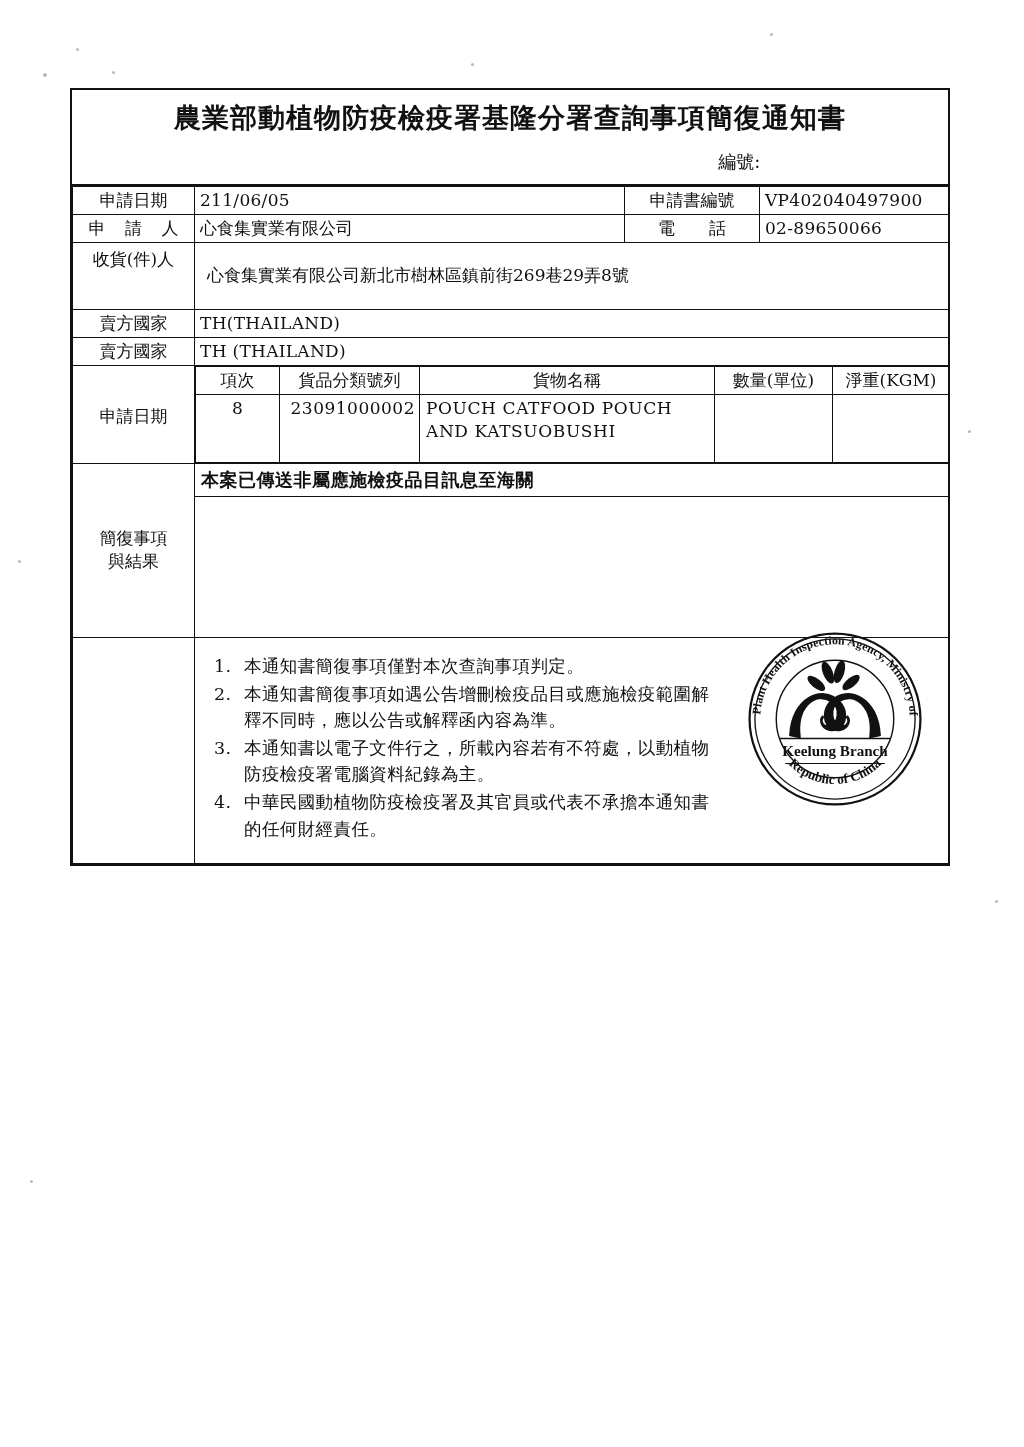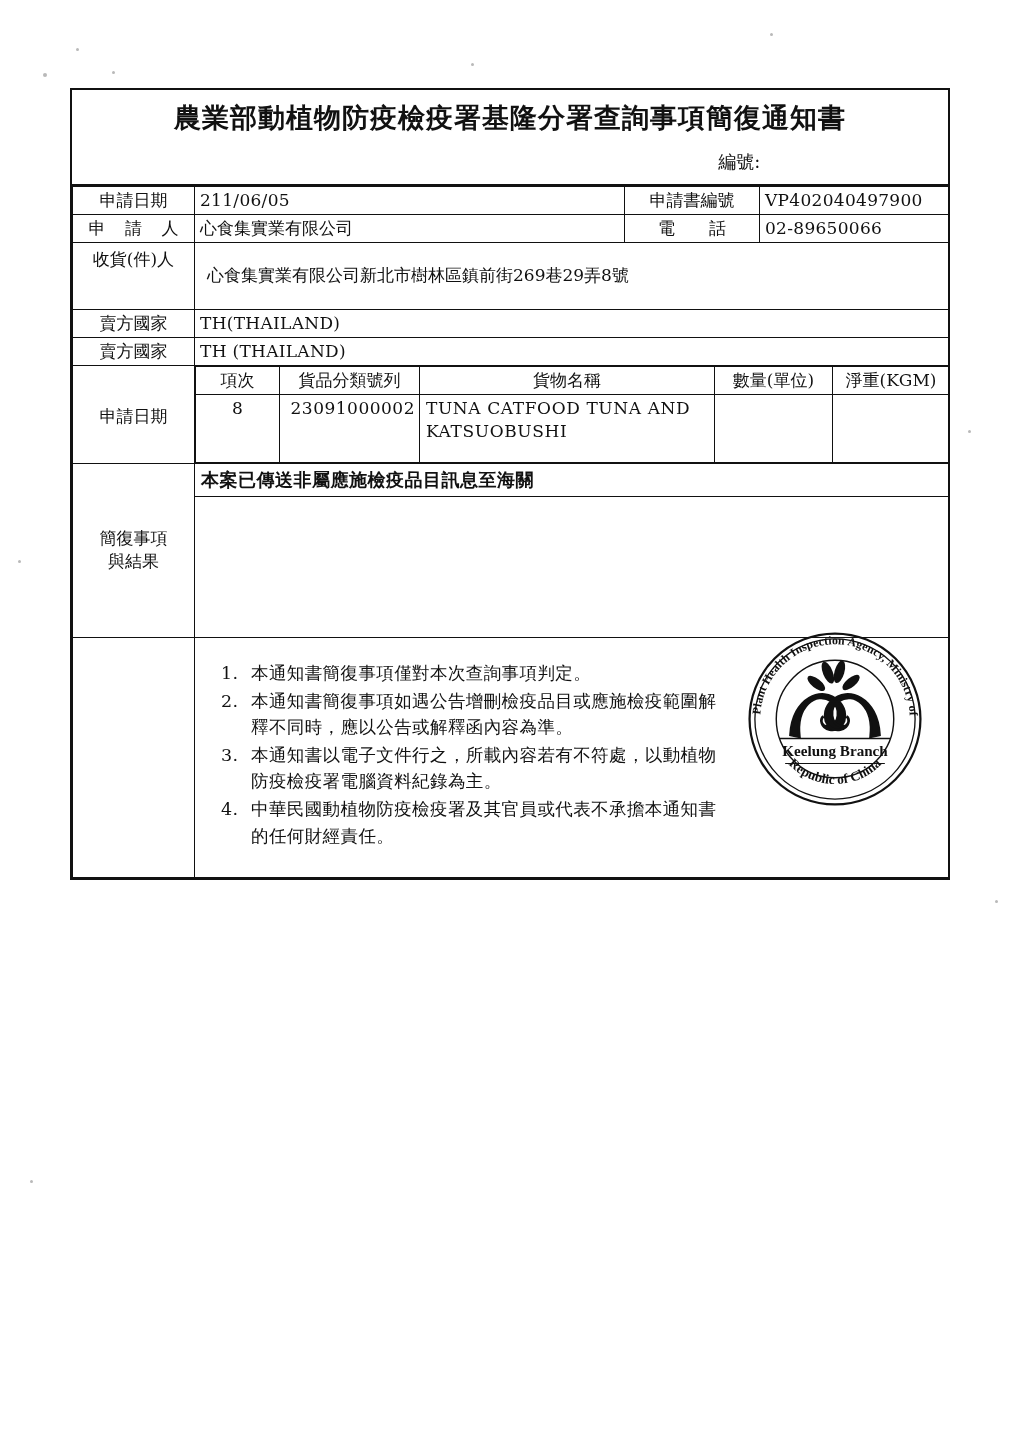--- a/index.html
+++ b/index.html
@@ -147,21 +147,21 @@
   }
   .reply-space { height: 140px; }
 
   
   .notes-cell {
     padding: 10px 10px 16px 10px !important;
     vertical-align: top;
     position: relative;
   }
   ol.notes {
-    margin: 12px;
+    margin: 5px;
     padding: 0 0 0 34px;
     list-style: none;
     counter-reset: note;
   }
   ol.notes li {
     counter-increment: note;
     position: relative;
     font-size: 17.5px;
     line-height: 1.52;
     margin-bottom: 1px;
@@ -264,21 +264,21 @@
                 <tr>
             <th>項次</th>
             <th>貨品分類號列</th>
             <th>貨物名稱</th>
             <th>數量(單位)</th>
             <th>淨重(KGM)</th>
           </tr>
           <tr class="g-blank">
             <td class="g-seq" style="vertical-align:top">8</td>
             <td class="g-code" style="vertical-align:top">23091000002</td>
-            <td class="g-name" style="vertical-align:top">TUNA CATFOOD TUNA AND KATSUOBUSHI</td>
+            <td class="g-name" style="vertical-align:top">POUCH CATFOOD POUCH AND KATSUOBUSHI</td>
             <td style="vertical-align:top"></td>
             <td style="vertical-align:top"></td>
           </tr>
         </tbody>
             </table>
       </td>
     </tr>
 
     <tr>
       <td class="reply-label">

